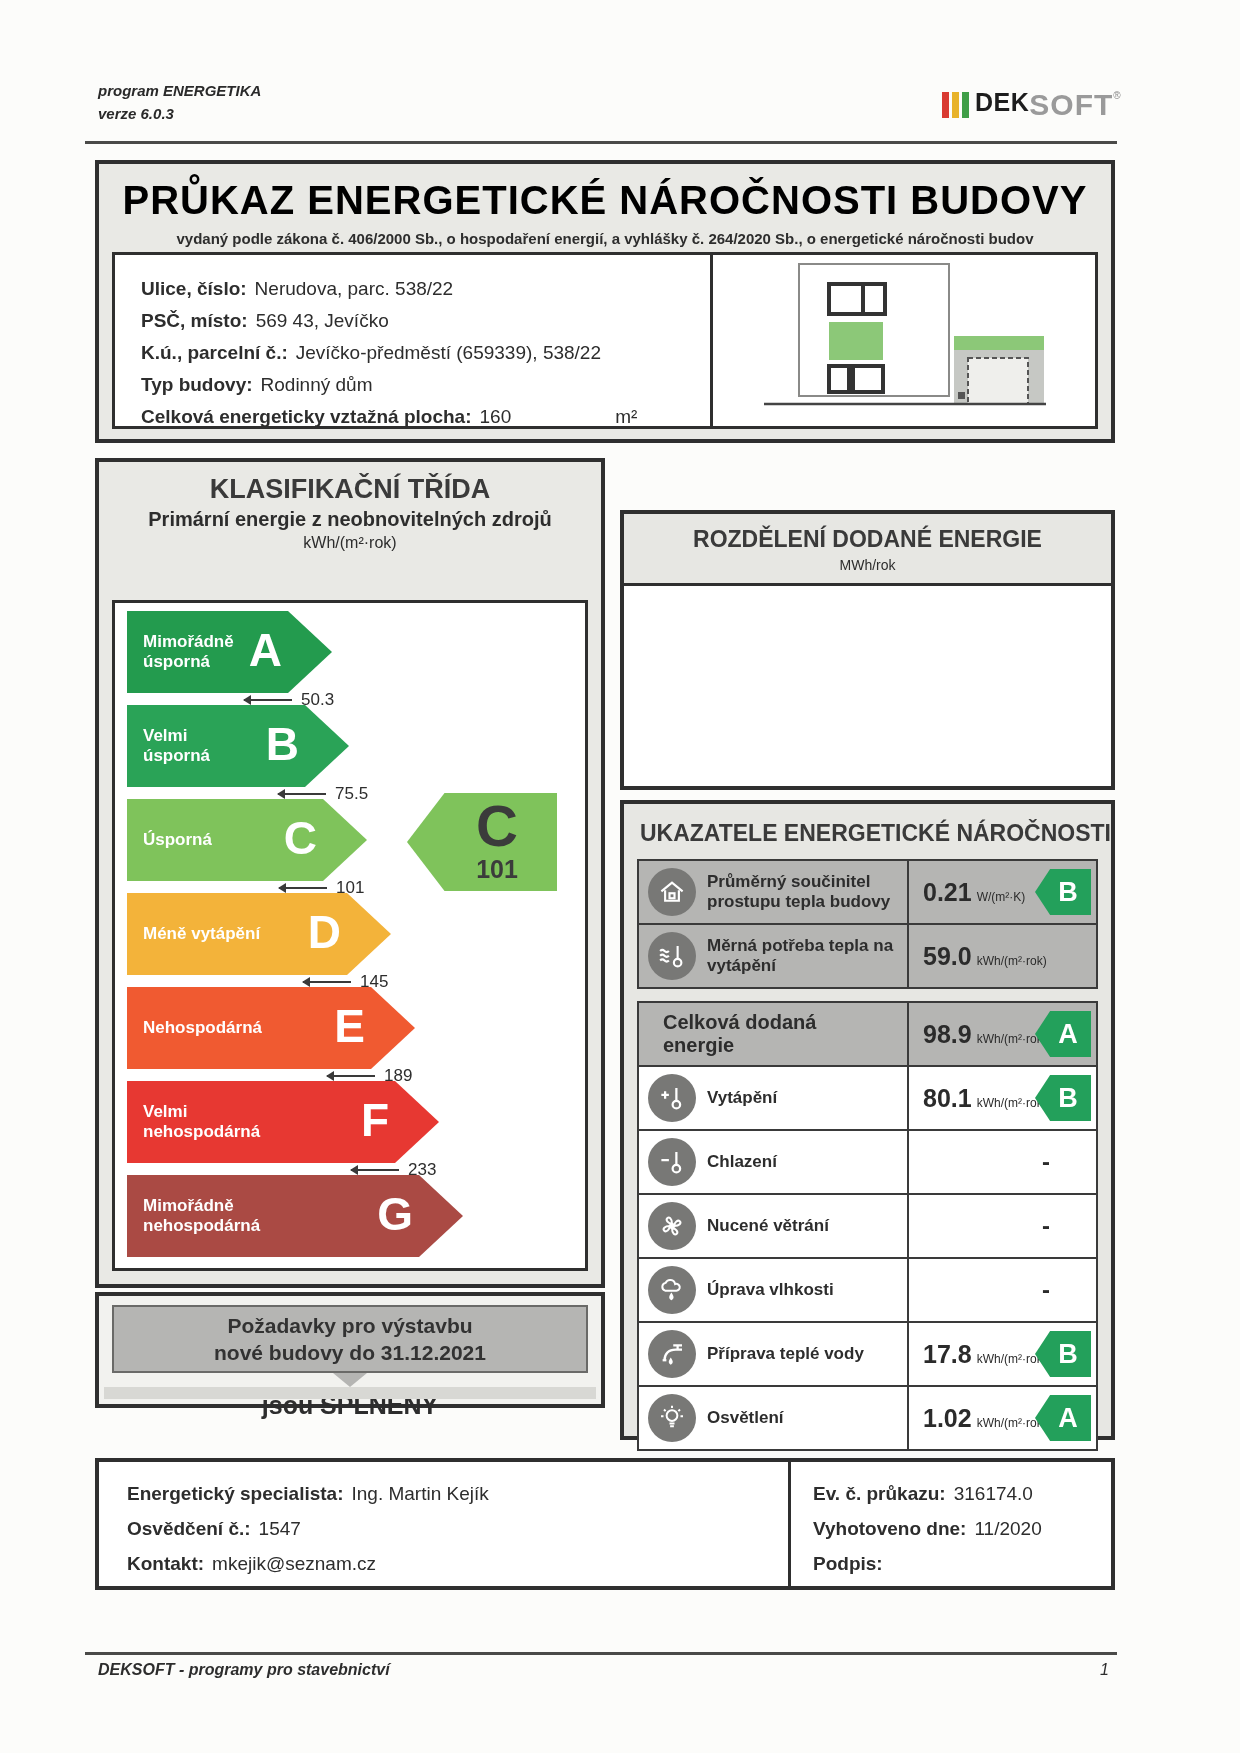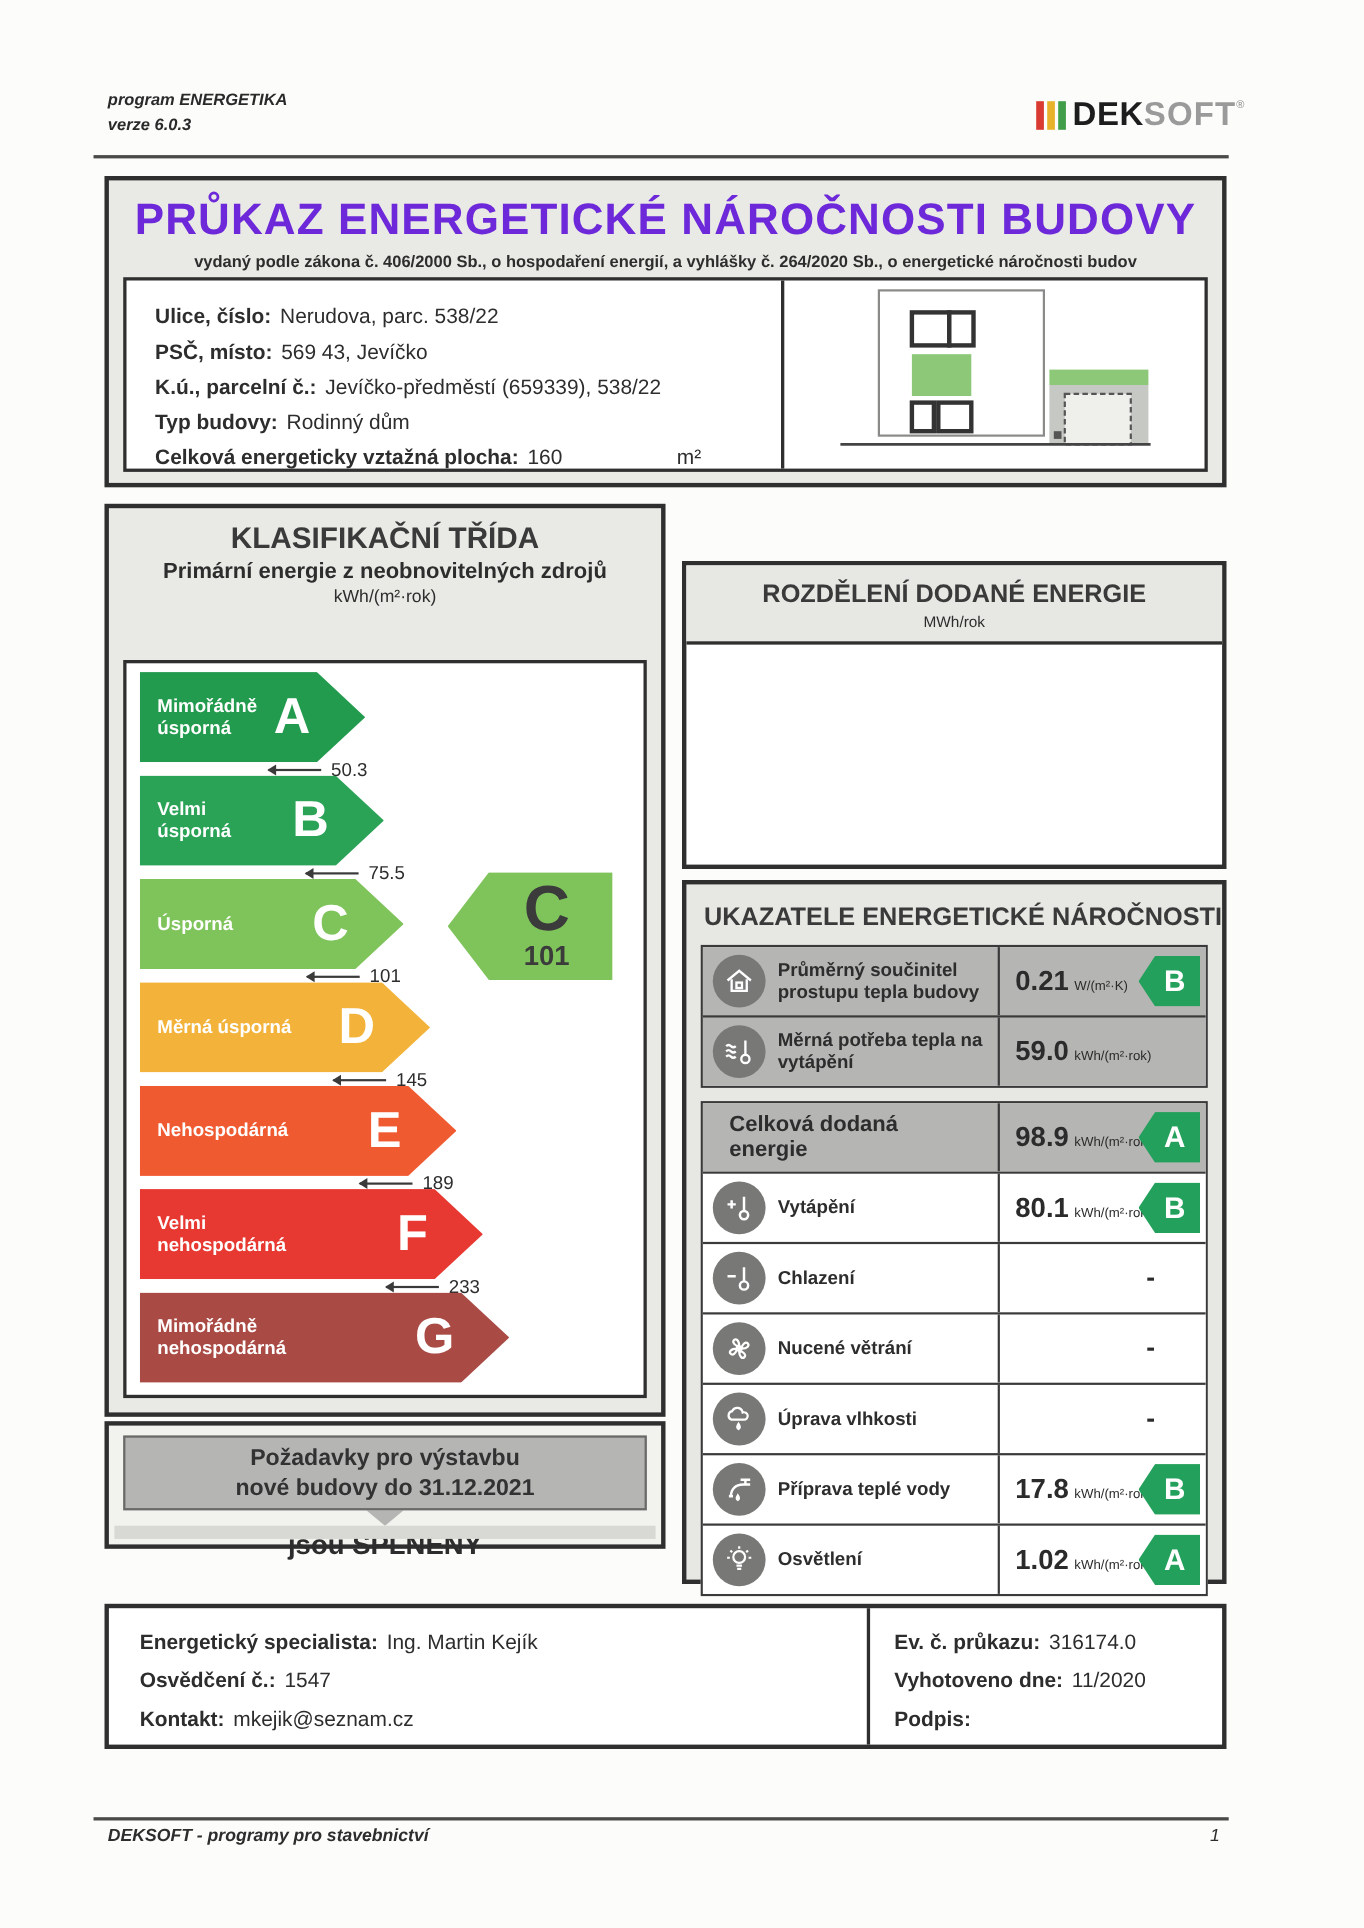--- a/index.html
+++ b/index.html
@@ -4,29 +4,29 @@
 <style>
   html,body{margin:0;padding:0;background:#e8e8e8;}
   .page{position:relative;width:1240px;height:1753px;background:#fcfcfa;
         font-family:"Liberation Sans",sans-serif;color:#2d2d2d;overflow:hidden;}
   
   .program-info{position:absolute;left:98px;top:80px;font-size:15px;font-weight:bold;
                 font-style:italic;line-height:1.5;color:#2a2a2a;}
   .logo{position:absolute;left:942px;top:88px;display:flex;align-items:flex-start;}
   .logo-bars{display:flex;gap:3px;margin:4px 6px 0 0;}
   .logo-bar{width:7px;height:26px;}
-  .logo-dek{font-size:30px;font-weight:bold;color:#1d1d1d;letter-spacing:0.5px;}
+  .logo-dek{font-size:25px;font-weight:bold;color:#1d1d1d;letter-spacing:0.5px;}
   .logo-soft{font-size:30px;font-weight:bold;color:#9a9a9a;letter-spacing:1px;}
   .logo-tm{font-size:10px;color:#8a8a8a;margin-top:2px;}
   .header-rule{position:absolute;left:85px;top:141px;width:1032px;height:3px;background:#4a4a48;}
   
   .title-box{position:absolute;left:95px;top:160px;width:1020px;height:283px;
              border:4px solid #2f2f2f;background:#e9e9e5;box-sizing:border-box;}
   .main-title{margin:14px 0 0;text-align:center;font-size:40px;font-weight:bold;
-              color:#6d28d9;letter-spacing:1px;}
+              color:#000000;letter-spacing:1px;}
   .sub-title{text-align:center;font-size:15px;font-weight:bold;color:#2d2d2d;margin-top:7px;}
   .info-box{position:absolute;left:13px;right:13px;top:88px;bottom:10px;background:#fff;
             border:3px solid #2f2f2f;display:flex;box-sizing:border-box;}
   .info-left{width:595px;padding:18px 0 0 26px;box-sizing:border-box;}
   .info-row{font-size:19px;line-height:32px;white-space:nowrap;}
   .info-label{font-weight:bold;}
   .info-value{margin-left:8px;}
   .info-unit{margin-left:104px;}
   .info-right{flex:1;border-left:3px solid #2f2f2f;display:flex;align-items:center;justify-content:center;}
   
@@ -212,21 +212,21 @@
           <div class="arrow-letter">C</div>
         </div>
         <div class="marker">
             <span class="marker-line"></span>
             <span>101</span>
           </div>
       </div>
 
       <div class="class-row cr3">
         <div class="class-arrow" style="background-color: rgb(243, 179, 58);">
-          <div class="arrow-label"><span>Měrná úsporná</span></div>
+          <div class="arrow-label"><span>Méně vytápění</span></div>
           <div class="arrow-letter">D</div>
         </div>
         <div class="marker">
             <span class="marker-line"></span>
             <span>145</span>
           </div>
       </div>
 
       <div class="class-row cr4">
         <div class="class-arrow" style="background-color: rgb(240, 90, 49);">

